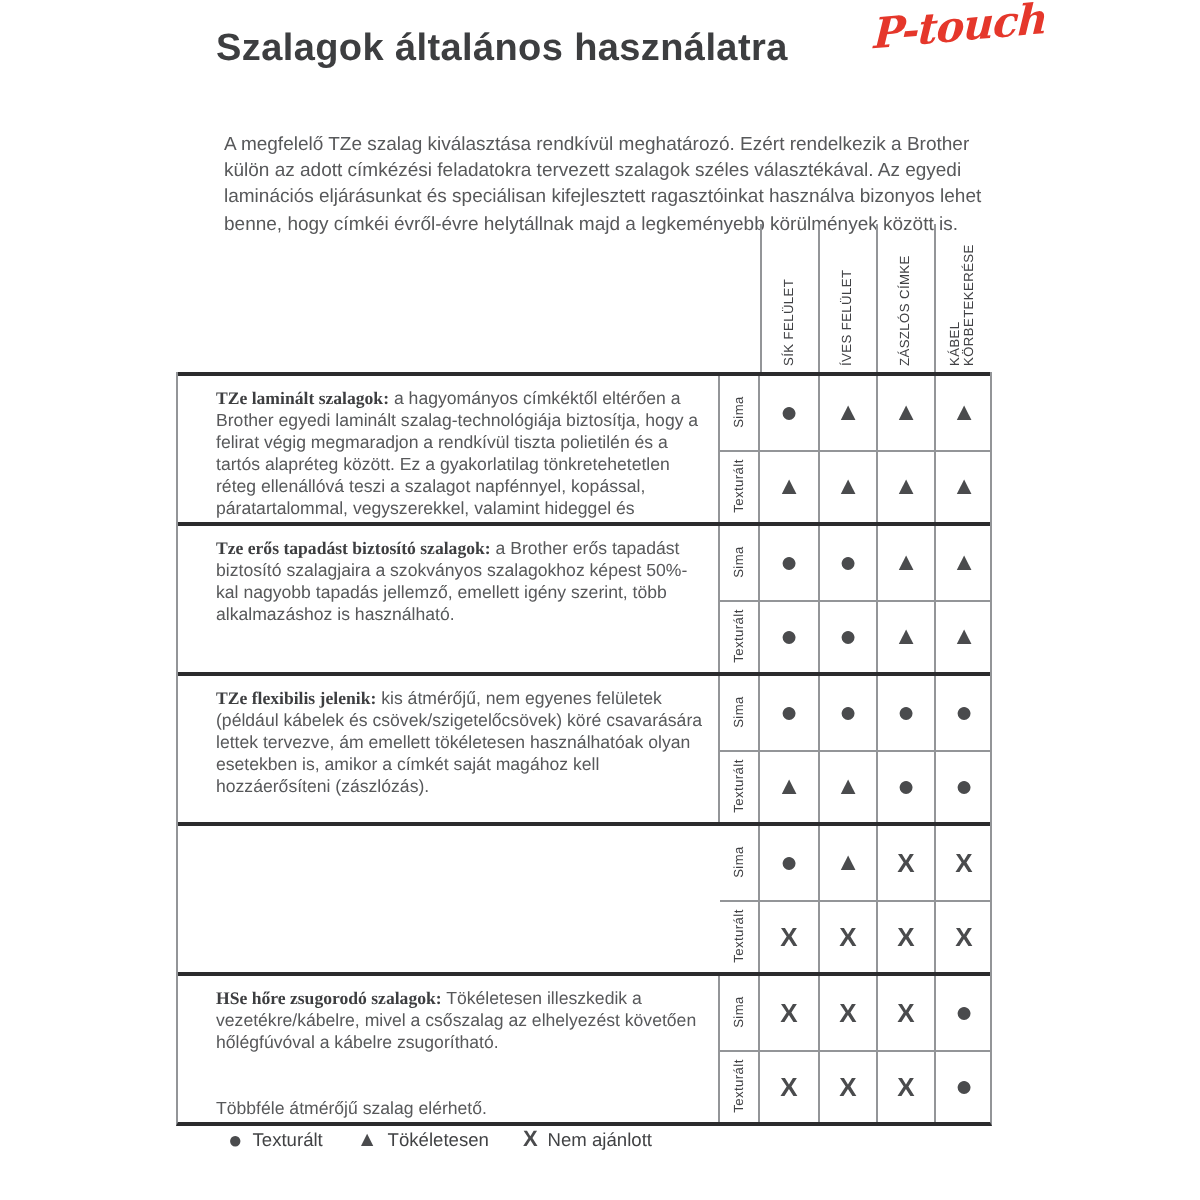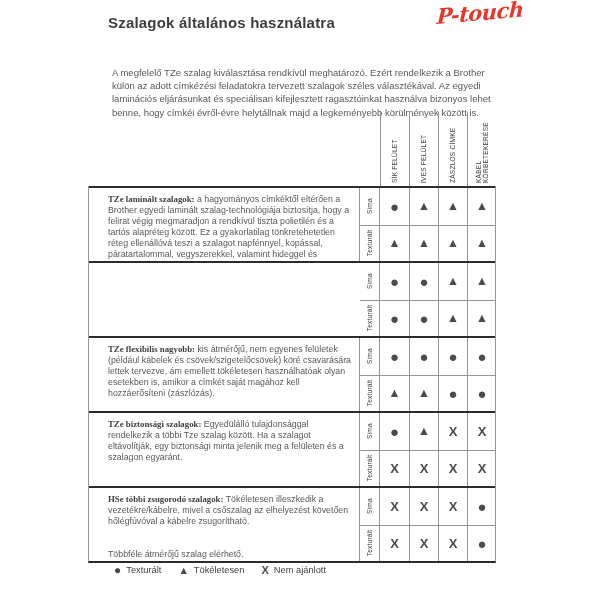--- a/index.html
+++ b/index.html
@@ -1,20 +1,20 @@
 <!DOCTYPE html>
 <html><head>
 <meta charset="utf-8">
 <style>
   html,body{margin:0;padding:0;background:#ffffff;}
   body{width:600px;height:600px;position:relative;overflow:hidden;
        font-family:"Liberation Sans","DejaVu Sans",sans-serif;color:#4a4b4d;}
 
   .page-title{position:absolute;left:108px;top:14px;margin:0;
-    font-size:15px;font-weight:bold;color:#3d3e40;letter-spacing:.2px;}
+    font-size:19px;font-weight:bold;color:#3d3e40;letter-spacing:.2px;}
 
   .brand-logo{position:absolute;left:437px;top:4px;
     font-family:"DejaVu Serif",serif;font-style:italic;font-weight:bold;
     font-size:21px;color:#e5372b;transform:rotate(-5deg) skewX(-8deg);
     transform-origin:left center;letter-spacing:-0.5px;}
 
   .intro{position:absolute;left:108px;top:62px;width:394px;margin:4px;
     font-size:9.5px;line-height:13.2px;color:#57585a;}
 
   
@@ -108,119 +108,119 @@
           <div class="sym sym-tri">▲</div>
         </div>
         <div class="sym-cell r2">
           <div class="sym sym-tri">▲</div>
         </div>
         <div class="sym-cell r2">
           <div class="sym sym-tri">▲</div>
         </div>
       </div>
       <div class="section">
-        <div class="lab-cell">
-          <div class="vlabel">Sima</div>
-        </div>
-        <div class="sym-cell">
-          <div class="sym sym-dot">●</div>
-        </div>
-        <div class="sym-cell">
-          <div class="sym sym-dot">●</div>
-        </div>
-        <div class="sym-cell">
-          <div class="sym sym-tri">▲</div>
-        </div>
-        <div class="sym-cell">
-          <div class="sym sym-tri">▲</div>
-        </div>
-        <div class="lab-cell r2">
-          <div class="vlabel">Texturált</div>
-        </div>
-        <div class="sym-cell r2">
-          <div class="sym sym-dot">●</div>
-        </div>
-        <div class="sym-cell r2">
-          <div class="sym sym-dot">●</div>
-        </div>
-        <div class="sym-cell r2">
-          <div class="sym sym-tri">▲</div>
-        </div>
-        <div class="sym-cell r2">
-          <div class="sym sym-tri">▲</div>
-        </div>
-      </div>
-      <div class="section">
-        <div class="txt-cell"><b>TZe flexibilis nagyobb:</b> kis átmérőjű, nem egyenes felületek (például kábelek és csövek/szigetelőcsövek) köré csavarására lettek tervezve, ám emellett tökéletesen használhatóak olyan esetekben is, amikor a címkét saját magához kell hozzáerősíteni (zászlózás).</div>
-        <div class="lab-cell">
-          <div class="vlabel">Sima</div>
-        </div>
-        <div class="sym-cell">
-          <div class="sym sym-dot">●</div>
-        </div>
-        <div class="sym-cell">
-          <div class="sym sym-dot">●</div>
-        </div>
-        <div class="sym-cell">
-          <div class="sym sym-dot">●</div>
-        </div>
-        <div class="sym-cell">
-          <div class="sym sym-dot">●</div>
-        </div>
-        <div class="lab-cell r2">
-          <div class="vlabel">Texturált</div>
-        </div>
-        <div class="sym-cell r2">
-          <div class="sym sym-tri">▲</div>
-        </div>
-        <div class="sym-cell r2">
-          <div class="sym sym-tri">▲</div>
-        </div>
-        <div class="sym-cell r2">
-          <div class="sym sym-dot">●</div>
-        </div>
-        <div class="sym-cell r2">
-          <div class="sym sym-dot">●</div>
-        </div>
-      </div>
-      <div class="section">
-        <div class="txt-cell"><b>TZe biztonsági szalagok:</b> Egyedülálló tulajdonsággal rendelkezik a többi Tze szalag között. Ha a szalagot eltávolítják, egy biztonsági minta jelenik meg a felületen és a szalagon egyaránt.</div>
-        <div class="lab-cell">
-          <div class="vlabel">Sima</div>
-        </div>
-        <div class="sym-cell">
-          <div class="sym sym-dot">●</div>
-        </div>
-        <div class="sym-cell">
-          <div class="sym sym-tri">▲</div>
-        </div>
-        <div class="sym-cell">
-          <div class="sym sym-x">X</div>
-        </div>
-        <div class="sym-cell">
-          <div class="sym sym-x">X</div>
-        </div>
-        <div class="lab-cell r2">
-          <div class="vlabel">Texturált</div>
-        </div>
-        <div class="sym-cell r2">
-          <div class="sym sym-x">X</div>
-        </div>
-        <div class="sym-cell r2">
-          <div class="sym sym-x">X</div>
-        </div>
-        <div class="sym-cell r2">
-          <div class="sym sym-x">X</div>
-        </div>
-        <div class="sym-cell r2">
-          <div class="sym sym-x">X</div>
-        </div>
-      </div>
-      <div class="section">
-        <div class="txt-cell"><b>HSe többi zsugorodó szalagok:</b> Tökéletesen illeszkedik a vezetékre/kábelre, mivel a csőszalag az elhelyezést követően hőlégfúvóval a kábelre zsugorítható.<div class="note">Többféle átmérőjű szalag elérhető.</div></div>
+        <div class="txt-cell"><b>Tze erős tapadást biztosító szalagok:</b> a Brother erős tapadást biztosító szalagjaira a szokványos szalagokhoz képest 50%-kal nagyobb tapadás jellemző, emellett igény szerint, több alkalmazáshoz is használható.</div>
+        <div class="lab-cell">
+          <div class="vlabel">Sima</div>
+        </div>
+        <div class="sym-cell">
+          <div class="sym sym-dot">●</div>
+        </div>
+        <div class="sym-cell">
+          <div class="sym sym-dot">●</div>
+        </div>
+        <div class="sym-cell">
+          <div class="sym sym-tri">▲</div>
+        </div>
+        <div class="sym-cell">
+          <div class="sym sym-tri">▲</div>
+        </div>
+        <div class="lab-cell r2">
+          <div class="vlabel">Texturált</div>
+        </div>
+        <div class="sym-cell r2">
+          <div class="sym sym-dot">●</div>
+        </div>
+        <div class="sym-cell r2">
+          <div class="sym sym-dot">●</div>
+        </div>
+        <div class="sym-cell r2">
+          <div class="sym sym-tri">▲</div>
+        </div>
+        <div class="sym-cell r2">
+          <div class="sym sym-tri">▲</div>
+        </div>
+      </div>
+      <div class="section">
+        <div class="txt-cell"><b>TZe flexibilis jelenik:</b> kis átmérőjű, nem egyenes felületek (például kábelek és csövek/szigetelőcsövek) köré csavarására lettek tervezve, ám emellett tökéletesen használhatóak olyan esetekben is, amikor a címkét saját magához kell hozzáerősíteni (zászlózás).</div>
+        <div class="lab-cell">
+          <div class="vlabel">Sima</div>
+        </div>
+        <div class="sym-cell">
+          <div class="sym sym-dot">●</div>
+        </div>
+        <div class="sym-cell">
+          <div class="sym sym-dot">●</div>
+        </div>
+        <div class="sym-cell">
+          <div class="sym sym-dot">●</div>
+        </div>
+        <div class="sym-cell">
+          <div class="sym sym-dot">●</div>
+        </div>
+        <div class="lab-cell r2">
+          <div class="vlabel">Texturált</div>
+        </div>
+        <div class="sym-cell r2">
+          <div class="sym sym-tri">▲</div>
+        </div>
+        <div class="sym-cell r2">
+          <div class="sym sym-tri">▲</div>
+        </div>
+        <div class="sym-cell r2">
+          <div class="sym sym-dot">●</div>
+        </div>
+        <div class="sym-cell r2">
+          <div class="sym sym-dot">●</div>
+        </div>
+      </div>
+      <div class="section">
+        <div class="lab-cell">
+          <div class="vlabel">Sima</div>
+        </div>
+        <div class="sym-cell">
+          <div class="sym sym-dot">●</div>
+        </div>
+        <div class="sym-cell">
+          <div class="sym sym-tri">▲</div>
+        </div>
+        <div class="sym-cell">
+          <div class="sym sym-x">X</div>
+        </div>
+        <div class="sym-cell">
+          <div class="sym sym-x">X</div>
+        </div>
+        <div class="lab-cell r2">
+          <div class="vlabel">Texturált</div>
+        </div>
+        <div class="sym-cell r2">
+          <div class="sym sym-x">X</div>
+        </div>
+        <div class="sym-cell r2">
+          <div class="sym sym-x">X</div>
+        </div>
+        <div class="sym-cell r2">
+          <div class="sym sym-x">X</div>
+        </div>
+        <div class="sym-cell r2">
+          <div class="sym sym-x">X</div>
+        </div>
+      </div>
+      <div class="section">
+        <div class="txt-cell"><b>HSe hőre zsugorodó szalagok:</b> Tökéletesen illeszkedik a vezetékre/kábelre, mivel a csőszalag az elhelyezést követően hőlégfúvóval a kábelre zsugorítható.<div class="note">Többféle átmérőjű szalag elérhető.</div></div>
         <div class="lab-cell">
           <div class="vlabel">Sima</div>
         </div>
         <div class="sym-cell">
           <div class="sym sym-x">X</div>
         </div>
         <div class="sym-cell">
           <div class="sym sym-x">X</div>
         </div>
         <div class="sym-cell">

